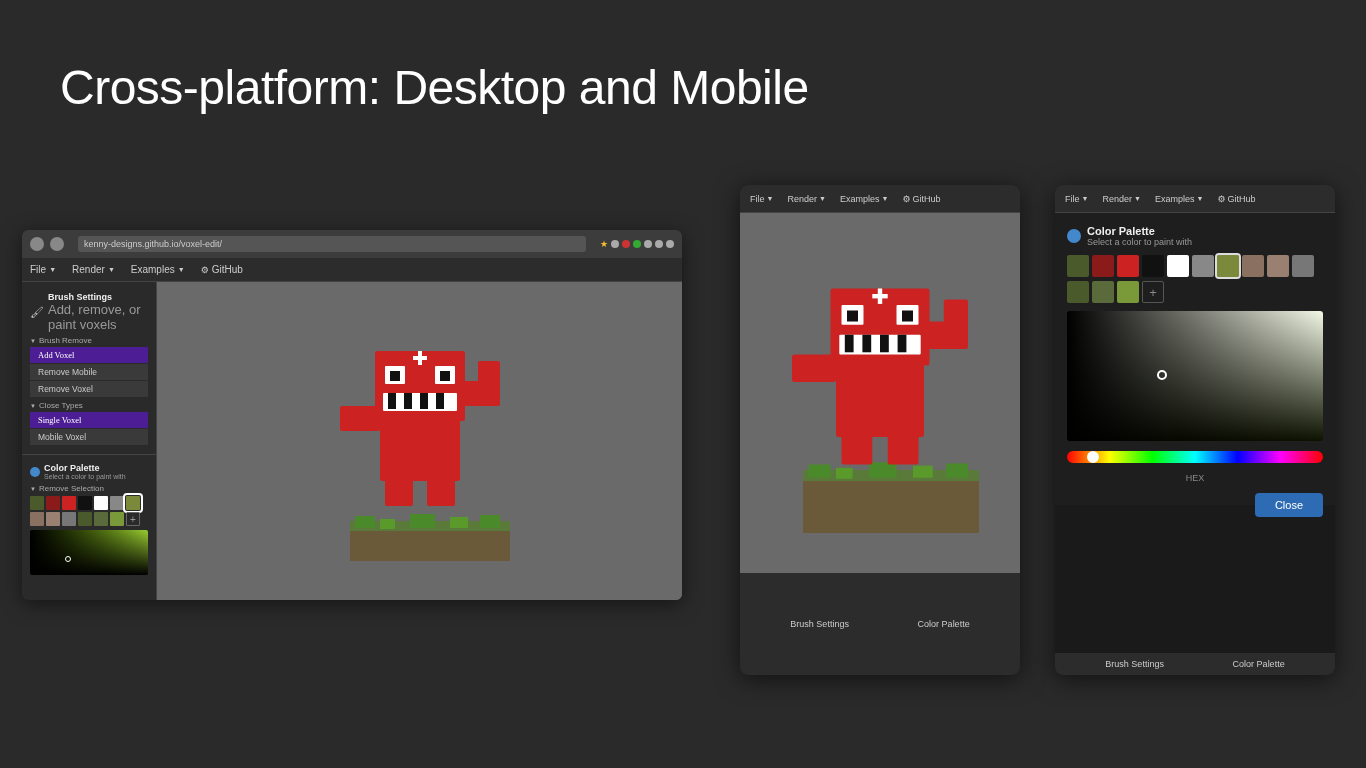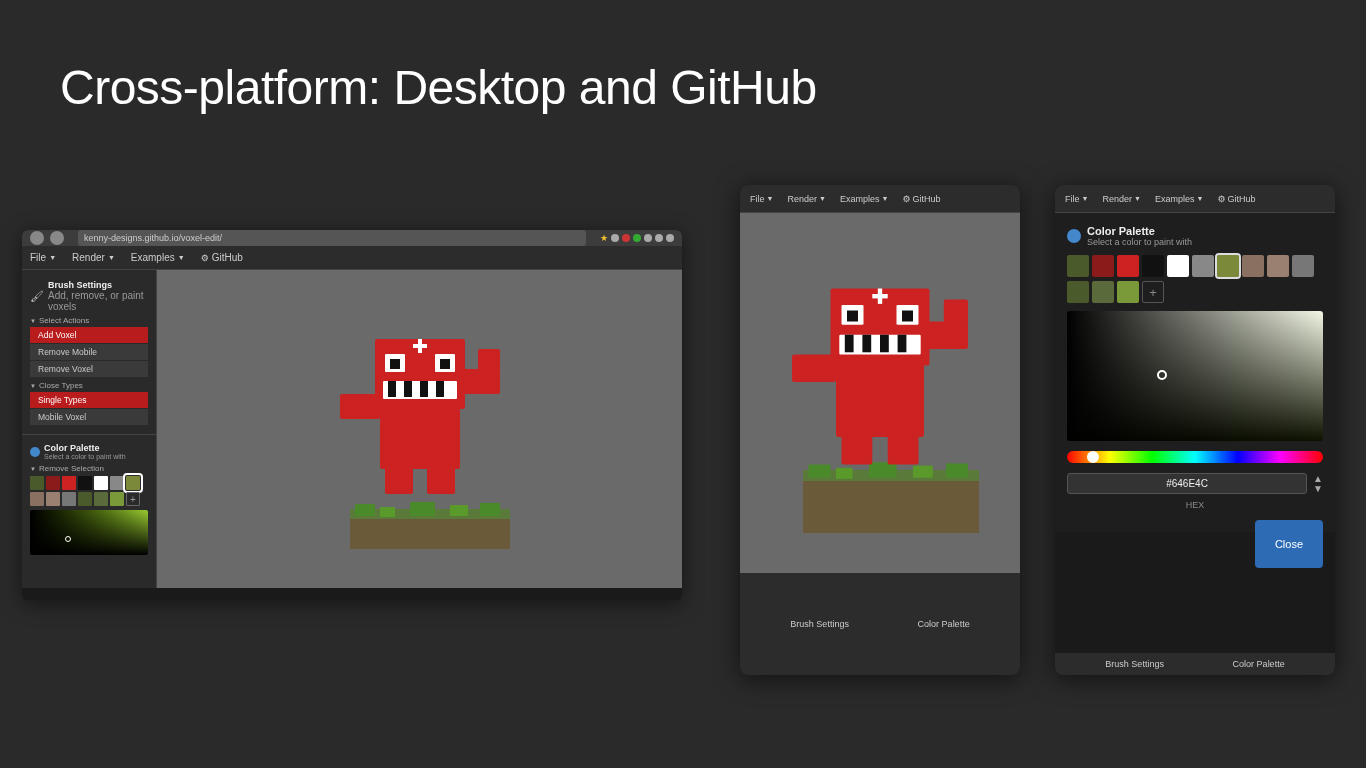--- a/index.html
+++ b/index.html
@@ -32,21 +32,21 @@
       height: 370px;
       background: #1a1a1a;
       border-radius: 6px;
       overflow: hidden;
       box-shadow: 0 4px 20px rgba(0,0,0,0.5);
     }
 
     
     .browser-bar {
       background: #3c3c3c;
-      height: 16px;
+      height: 28px;
       display: flex;
       align-items: center;
       padding: 0 8px;
       gap: 6px;
     }
     .browser-nav-btn {
       width: 14px; height: 14px;
       border-radius: 50%;
       display: inline-block;
     }
@@ -122,21 +122,21 @@
       gap: 4px;
       margin-bottom: 3px;
     }
     .sidebar-header-title {
       color: #eee;
       font-size: 9px;
       font-weight: 600;
     }
     .sidebar-header-sub {
       color: #999;
-      font-size: 10px;
+      font-size: 13px;
     }
 
     .sidebar-group-label {
       color: #aaa;
       font-size: 8px;
       margin: 4px 0 2px 0;
       display: flex;
       align-items: center;
       gap: 3px;
     }
@@ -151,22 +151,23 @@
       background: #3a3a3a;
       color: #ccc;
       font-size: 8.5px;
       padding: 3px 8px;
       border: none;
       text-align: left;
       cursor: pointer;
       margin-bottom: 1px;
     }
     .sidebar-btn.active {
-      background: #b91c1c;
+      background: #4c1d95;
       color: #fff;
+      font-family: Liberation Serif, serif;
     }
 
     .sidebar-divider {
       border: none;
       border-top: 1px solid #444;
       margin: 4px 0;
     }
 
     .color-palette-section {
       padding: 4px 8px;
@@ -451,21 +452,21 @@
       flex-direction: column;
       color: #aaa;
       font-size: 10px;
       line-height: 1;
     }
 
     .phone-close-btn {
       background: #2d6bb5;
       color: #fff;
       border: none;
-      padding: 18px 20px;
+      padding: 6px 20px;
       border-radius: 4px;
       font-size: 11px;
       float: right;
       cursor: pointer;
     }
 
     .phone-bottom-bar {
       background: #2c2c2c;
       display: flex;
       align-items: center;
@@ -484,21 +485,21 @@
     .voxel-svg {
       position: absolute;
       top: 50%;
       left: 50%;
       transform: translate(-50%, -50%);
     }
   </style>
 </head>
 <body>
 
-<h1 class="page-title">Cross-platform: Desktop and GitHub</h1>
+<h1 class="page-title">Cross-platform: Desktop and Mobile</h1>
 
 <div class="desktop-screenshot">
 
   <div class="browser-bar">
     <span class="browser-nav-btn btn-back"></span>
     <span class="browser-nav-btn btn-fwd"></span>
     <div class="browser-url-bar">
       <span class="browser-url-text">kenny-designs.github.io/voxel-edit/</span>
     </div>
     <div class="browser-icons">
@@ -536,27 +537,27 @@
     <div class="sidebar">
       <div class="sidebar-section">
         <div class="sidebar-header">
           <span style="font-size:11px;color:#ccc;">🖌</span>
           <div>
             <div class="sidebar-header-title">Brush Settings</div>
             <div class="sidebar-header-sub">Add, remove, or paint voxels</div>
           </div>
         </div>
 
-        <div class="sidebar-group-label">Select Actions</div>
+        <div class="sidebar-group-label">Brush Remove</div>
         <button class="sidebar-btn active">Add Voxel</button>
         <button class="sidebar-btn">Remove Mobile</button>
         <button class="sidebar-btn">Remove Voxel</button>
 
         <div class="sidebar-group-label">Close Types</div>
-        <button class="sidebar-btn active">Single Types</button>
+        <button class="sidebar-btn active">Single Voxel</button>
         <button class="sidebar-btn">Mobile Voxel</button>
       </div>
 
       <hr class="sidebar-divider">
 
       <div class="color-palette-section">
         <div class="color-palette-header">
           <div class="color-palette-icon"></div>
           <div>
             <div class="color-palette-title">Color Palette</div>
@@ -757,27 +758,20 @@
     </div>
 
     <div class="phone-gradient" style="background: linear-gradient(to right, rgba(0,0,0,1), rgba(0,0,0,0)), linear-gradient(to bottom, rgba(255,255,255,0.9), rgba(0,0,0,0.9)), #8ab400;">
       <div class="phone-gradient-dot"></div>
     </div>
 
     <div class="phone-hue-slider">
       <div class="hue-slider-dot"></div>
     </div>
 
-    <div class="phone-hex-row">
-      <input class="phone-hex-input" type="text" value="#646E4C" style="">
-      <div class="phone-arrows">
-        <span>▲</span>
-        <span>▼</span>
-      </div>
-    </div>
     <div class="phone-hex-label">HEX</div>
 
     <button class="phone-close-btn">Close</button>
   </div>
 
   <div class="phone-bottom-bar">
     <div class="phone-bottom-btn">Brush Settings</div>
     <div class="phone-bottom-btn">Color Palette</div>
   </div>
 </div>

